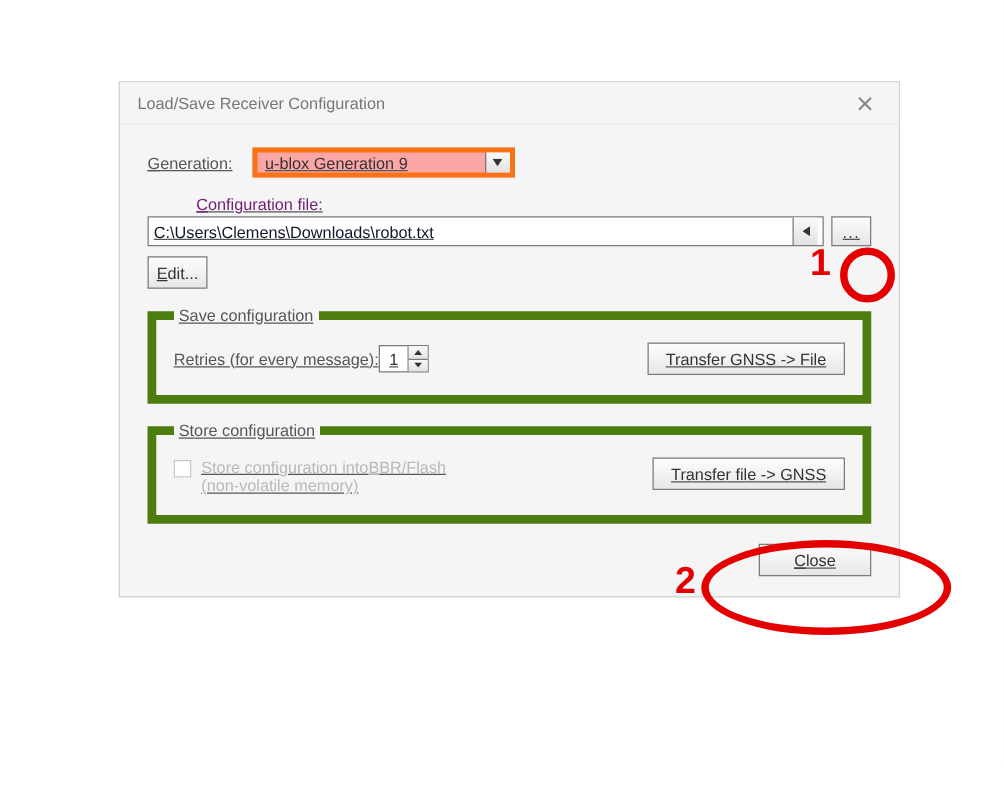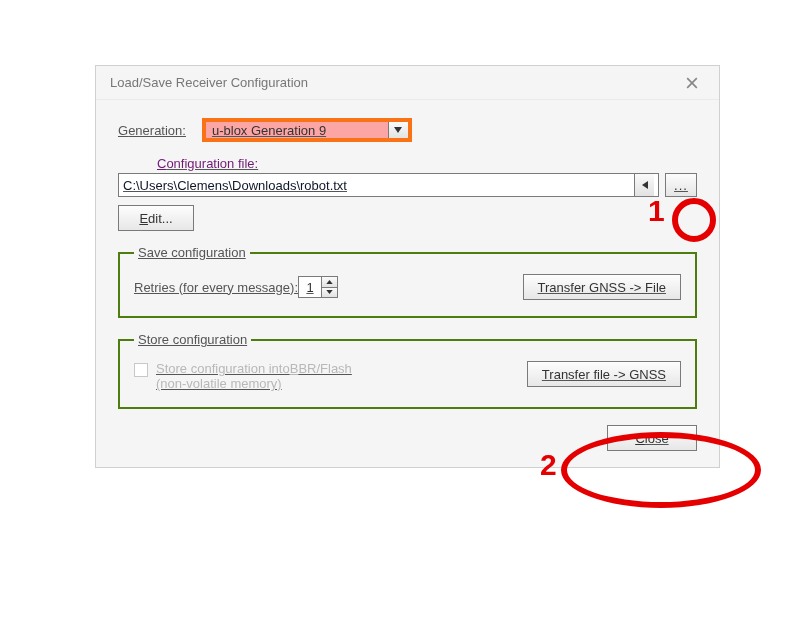--- a/index.html
+++ b/index.html
@@ -127,25 +127,25 @@
       border: 1px solid #7a7a7a;
       background: linear-gradient(#fdfdfd,#e7e7e7);
       padding: 0 14px;
       display: inline-flex;
       align-items: center;
       justify-content: center;
       color: #333;
       cursor: default;
     }
     .edit-btn {
-      width: 76px;
+      width: 48px;
       margin-bottom: 14px;
     }
     fieldset {
-      border: 2px solid #4d7c0f;
+      border: 7px solid #4d7c0f;
       margin: 0 0 14px 0;
       padding: 14px 14px 16px 14px;
     }
     legend {
       padding: 0 4px;
       color: #555;
       font-size: 13px;
     }
     .save-row {
       display: flex;

